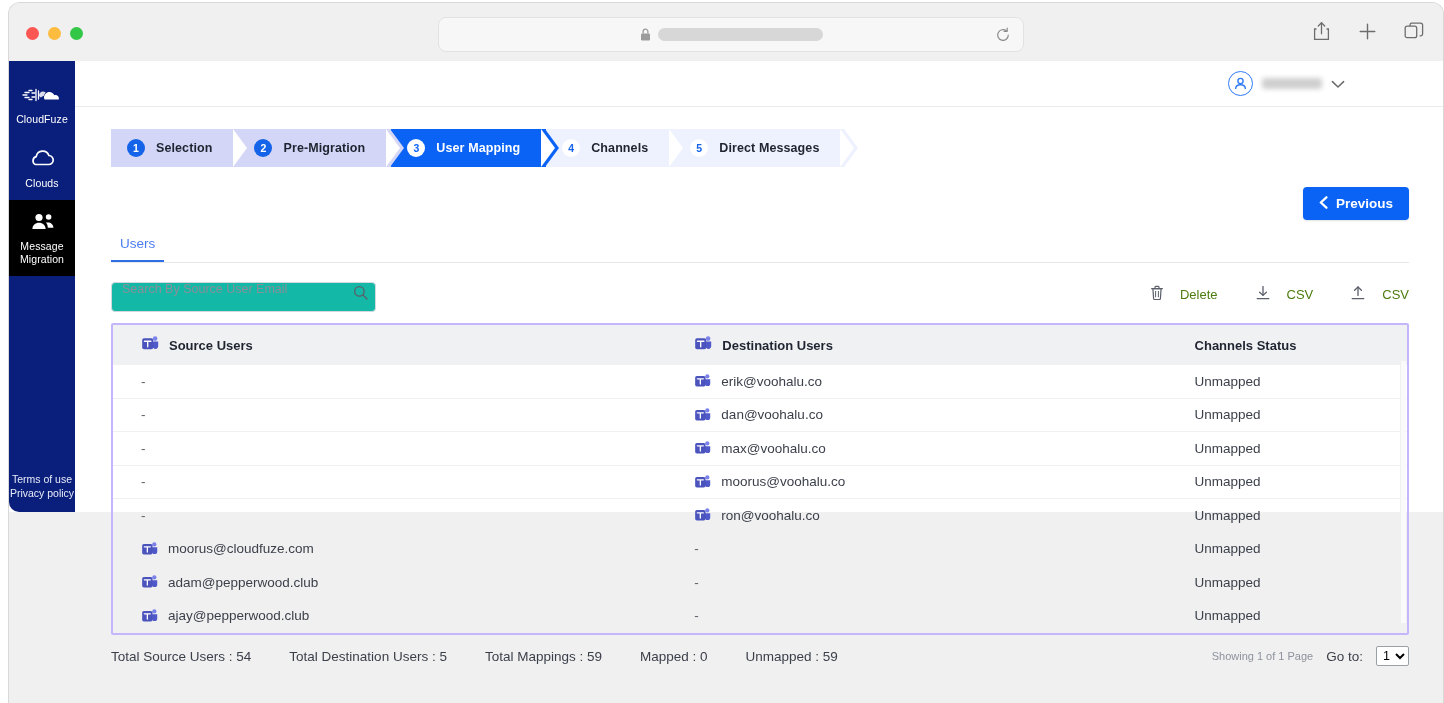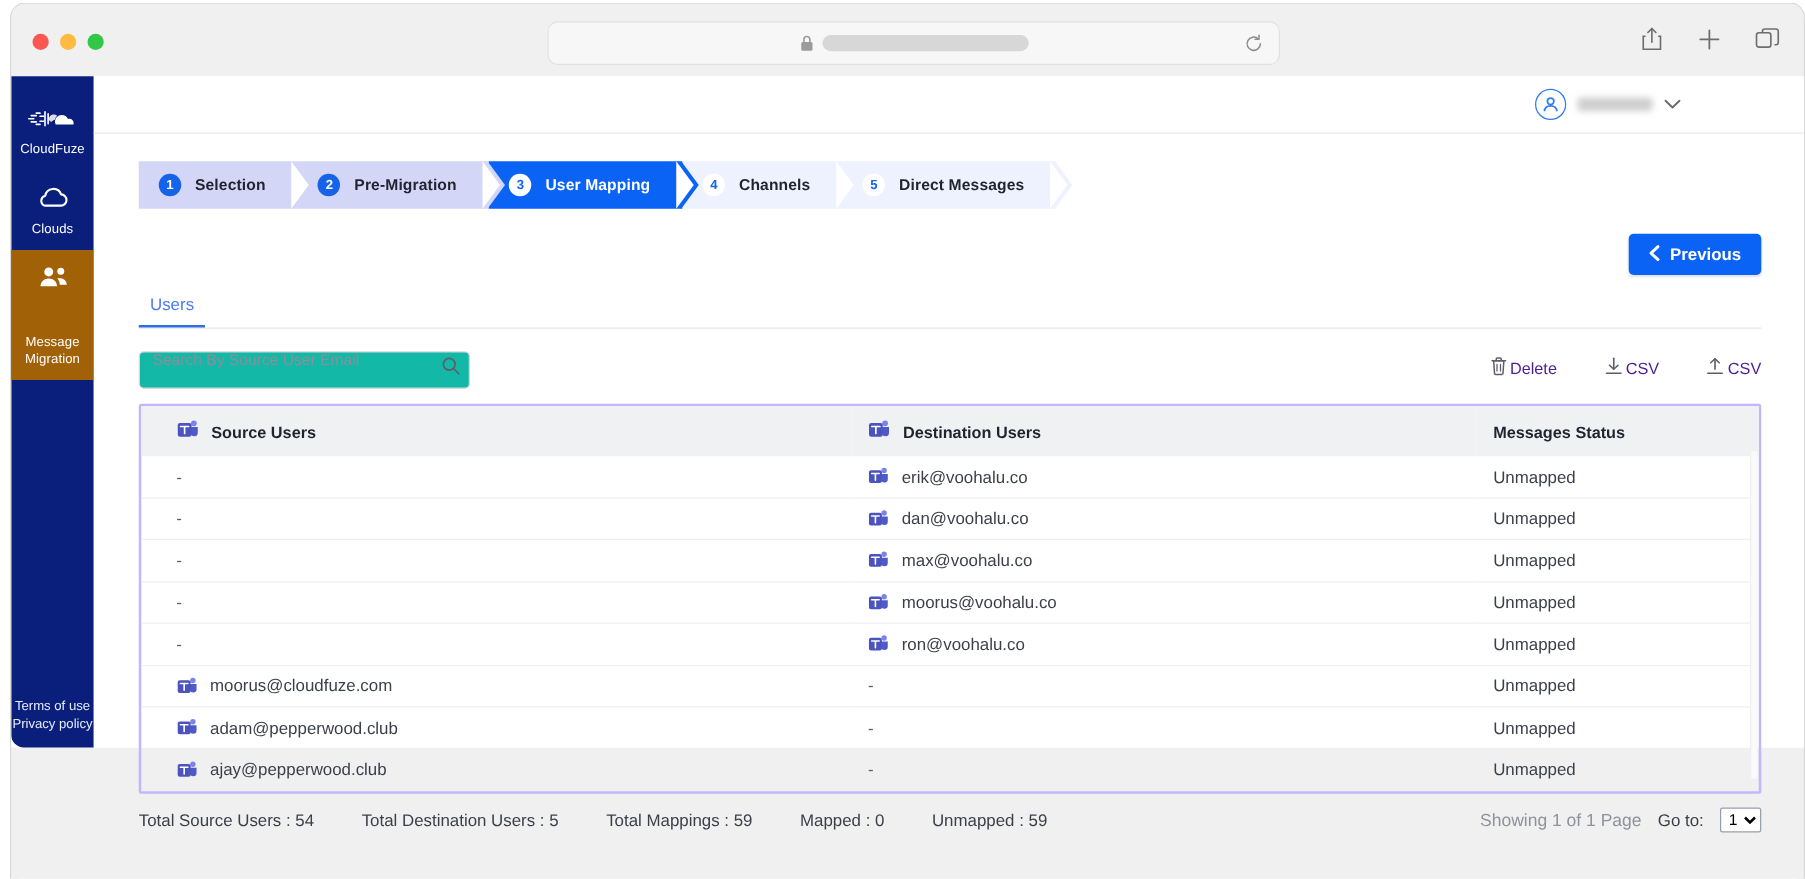--- a/index.html
+++ b/index.html
@@ -48,41 +48,41 @@
   .reload-ico { position: absolute; right: 12px; top: 9px; }
 
   .chrome-right {
     position: absolute; right: 19px; top: 18px;
     display: flex; align-items: center; gap: 27px;
   }
 
   
   .app {
     position: absolute; left: 0; top: 58px;
-    width: 1436px; height: 537px;
+    width: 1436px; height: 451px;
     background: #ffffff;
     display: flex;
   }
 
   
   .sidebar {
     width: 66px; min-width: 66px;
     background: #0a1f7c;
     border-bottom-left-radius: 10px;
     position: relative;
     padding-top: 12px;
     color: #ffffff;
   }
   .nav-item {
     display: flex; flex-direction: column; align-items: center;
     padding: 10px 2px 11px 2px;
     cursor: pointer;
     text-align: center;
   }
-  .nav-item.active { background: #a16207; gap: 28px; }
+  .nav-item.active { background: #000000; }
   .nav-label {
     font-size: 10.5px; line-height: 12.5px;
     margin-top: 6px; letter-spacing: .1px;
   }
   .nav-icon { height: 24px; display: flex; align-items: center; justify-content: center; }
   .side-legal {
     position: absolute; bottom: 12px; left: 0; width: 100%;
     text-align: center;
     font-size: 10.5px; line-height: 14px;
     color: #e7ebf8;
@@ -218,22 +218,22 @@
     background: #14b8a6;
     outline: none;
   }
   .search-input::placeholder { color: #8a8f99; }
   .search-btn {
     position: absolute; right: 8px; top: 6px;
     background: none; border: none; cursor: pointer; padding: 0;
   }
   .tools { display: flex; align-items: center; gap: 37px; }
   .tool {
-    display: inline-flex; align-items: center; gap: 2px;
-    font-size: 13px; color: #4c1d95; cursor: pointer;
+    display: inline-flex; align-items: center; gap: 16px;
+    font-size: 13px; color: #4d7c0f; cursor: pointer;
   }
 
   
   .table-wrap {
     margin: 14px 36px 0 36px;
     border: 2px solid #c4b5fd;
     border-radius: 2px;
     position: relative;
     overflow: hidden;
   }
@@ -278,21 +278,21 @@
 
   
   .tfoot {
     margin: 0 36px;
     display: flex; align-items: center; justify-content: space-between;
     height: 42px;
     font-size: 13.5px; color: #3a3f49;
   }
   .totals { display: flex; gap: 38px; }
   .pager { display: flex; align-items: center; gap: 13px; }
-  .showing { color: #8d929c; font-size: 14px; }
+  .showing { color: #8d929c; font-size: 11px; }
   .goto-label { color: #3a3f49; font-weight: 400; }
   .goto-select {
     font-family: "Liberation Sans", sans-serif;
     font-size: 12.5px;
     padding: 1px 2px;
     border: 1px solid #9aa0a8;
     border-radius: 2px;
     background: #fff;
   }
 </style>
@@ -536,21 +536,21 @@
                       <path d="M11.6 6.6h5.6v4.5a2.8 2.8 0 0 1-5.6 0z" fill="#5059c9"></path>
                       <rect x="1.2" y="3.3" width="11" height="11" rx="1.8" fill="#4b53bc"></rect>
                       <path d="M3.5 6.2h6.4M6.7 6.2v5.6" stroke="#ffffff" stroke-width="1.35" stroke-linecap="round"></path>
                     </svg>
                   </span>
                   <span>Destination Users</span>
                 </span>
               </th>
               <th>
                 <span class="th-inner">
-                  <span>Messages Status</span>
+                  <span>Channels Status</span>
                 </span>
               </th>
             </tr>
           </thead>
           <tbody id="tbody">
               <tr>
                 <td>
                   <div class="cell">
                     <span class="dash">-</span>
                   </div>

